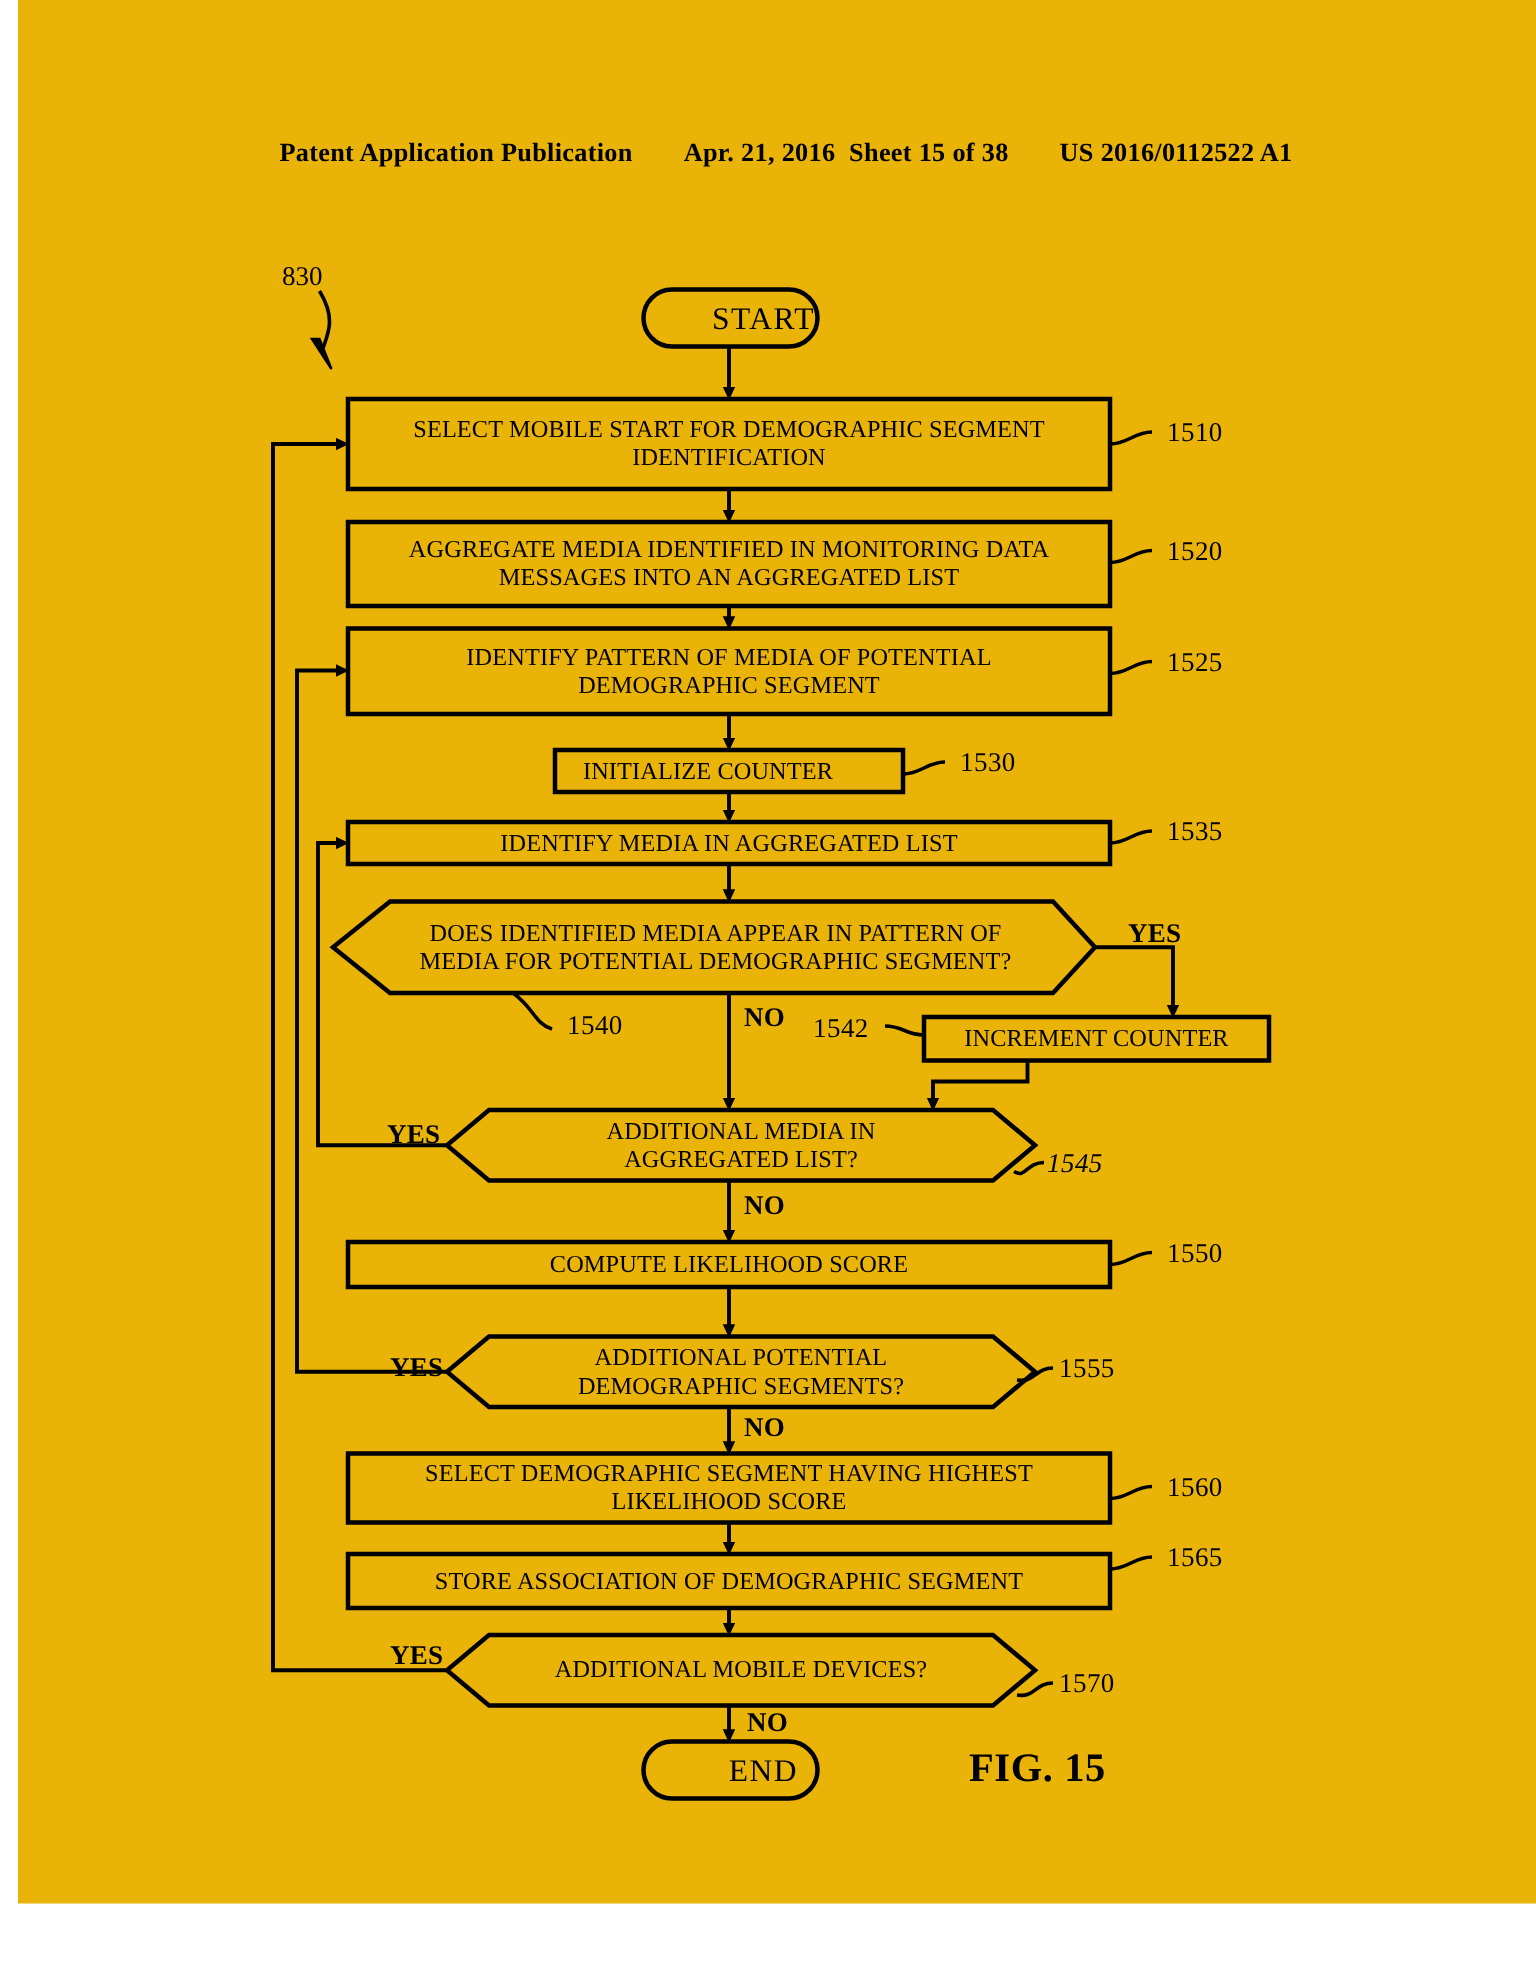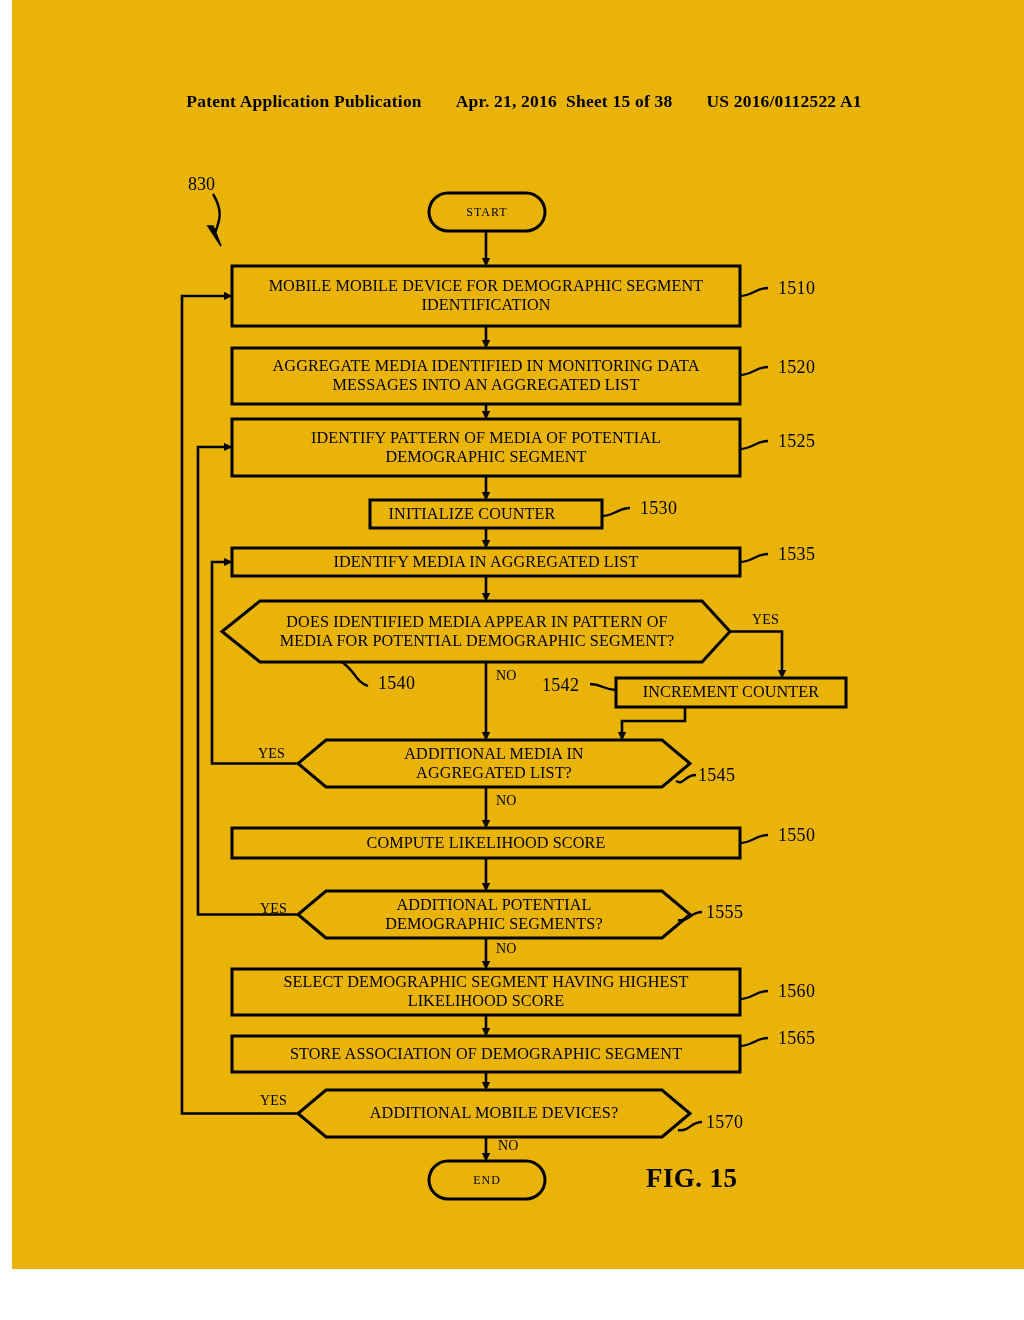--- a/index.html
+++ b/index.html
@@ -15,24 +15,24 @@
   .hdr .s1{margin-right:34px;}
   .hdr .s2{margin-right:34px;}
 
   svg.sheet{position:absolute;left:0;top:0;width:1024px;height:1320px;}
 
   .nodelabel{position:absolute;text-align:center;line-height:1.17;
              font-size:16.2px;letter-spacing:.1px;
              display:flex;align-items:center;justify-content:center;
              white-space:pre-line;}
   .refnum{position:absolute;font-size:18px;letter-spacing:.3px;}
-  .branch{position:absolute;font-size:14px;letter-spacing:.2px;}
+  .branch{position:absolute;font-size:18px;letter-spacing:.2px;font-weight:bold;}
   .figlbl{position:absolute;font-weight:bold;font-size:27px;letter-spacing:.4px;}
-  .termlbl{position:absolute;font-size:12px;letter-spacing:1px;
-           display:flex;align-items:center;justify-content:center;}
+  .termlbl{position:absolute;font-size:21px;letter-spacing:1px;
+           display:flex;align-items:center;justify-content:center;padding-left:22px;}
   .lead830{position:absolute;font-size:18px;}
 </style>
 </head>
 <body>
 
 <div id="page">
 
   <div class="hdr">
     <span class="s1">Patent Application Publication</span>
     <span class="s2"><span>Apr. 21, 2016</span>&nbsp;&nbsp;<span>Sheet 15 of 38</span></span>
@@ -112,21 +112,21 @@
       <path d="M728,999 C740,999 744,991 756,991" stroke-width="2.4"></path>
       <path d="M728,1046 C740,1046 744,1038 756,1038" stroke-width="2.4"></path>
       <path d="M666,1130 C678,1132 678,1122 690,1122" stroke-width="2.4"></path>
     </g>
   </svg>
 
   <div class="lead830" style="left:176px;top:174px;">830</div>
 
   <div class="termlbl" style="left:417px;top:193px;width:116px;height:38px;">START</div>
 
-  <div class="nodelabel" style="left:226px;top:266px;width:496px;height:60px;">MOBILE MOBILE DEVICE FOR DEMOGRAPHIC SEGMENT
+  <div class="nodelabel" style="left:226px;top:266px;width:496px;height:60px;">SELECT MOBILE START FOR DEMOGRAPHIC SEGMENT
 IDENTIFICATION</div>
   <div class="nodelabel" style="left:226px;top:348px;width:496px;height:56px;">AGGREGATE MEDIA IDENTIFIED IN MONITORING DATA
 MESSAGES INTO AN AGGREGATED LIST</div>
   <div class="nodelabel" style="left:226px;top:419px;width:496px;height:57px;">IDENTIFY PATTERN OF MEDIA  OF POTENTIAL
 DEMOGRAPHIC SEGMENT</div>
   <div class="nodelabel" style="left:344px;top:500px;width:232px;height:28px;">INITIALIZE COUNTER</div>
   <div class="nodelabel" style="left:226px;top:548px;width:496px;height:28px;">IDENTIFY MEDIA IN AGGREGATED LIST</div>
   <div class="nodelabel" style="left:230px;top:602px;width:470px;height:60px;">DOES IDENTIFIED MEDIA APPEAR IN PATTERN OF
 MEDIA FOR POTENTIAL DEMOGRAPHIC SEGMENT?</div>
   <div class="nodelabel" style="left:606px;top:678px;width:226px;height:29px;">INCREMENT COUNTER</div>
@@ -142,21 +142,21 @@
 
   <div class="termlbl" style="left:417px;top:1161px;width:116px;height:38px;">END</div>
 
   <div class="refnum" style="left:766px;top:278px;">1510</div>
   <div class="refnum" style="left:766px;top:357px;">1520</div>
   <div class="refnum" style="left:766px;top:431px;">1525</div>
   <div class="refnum" style="left:628px;top:498px;">1530</div>
   <div class="refnum" style="left:766px;top:544px;">1535</div>
   <div class="refnum" style="left:366px;top:673px;">1540</div>
   <div class="refnum" style="left:530px;top:675px;">1542</div>
-  <div class="refnum" style="left:686px;top:765px;">1545</div>
+  <div class="refnum" style="left:686px;top:765px;font-style:italic;">1545</div>
   <div class="refnum" style="left:766px;top:825px;">1550</div>
   <div class="refnum" style="left:694px;top:902px;">1555</div>
   <div class="refnum" style="left:766px;top:981px;">1560</div>
   <div class="refnum" style="left:766px;top:1028px;">1565</div>
   <div class="refnum" style="left:694px;top:1112px;">1570</div>
 
   <div class="branch" style="left:740px;top:612px;">YES</div>
   <div class="branch" style="left:484px;top:668px;">NO</div>
   <div class="branch" style="left:246px;top:746px;">YES</div>
   <div class="branch" style="left:484px;top:793px;">NO</div>

